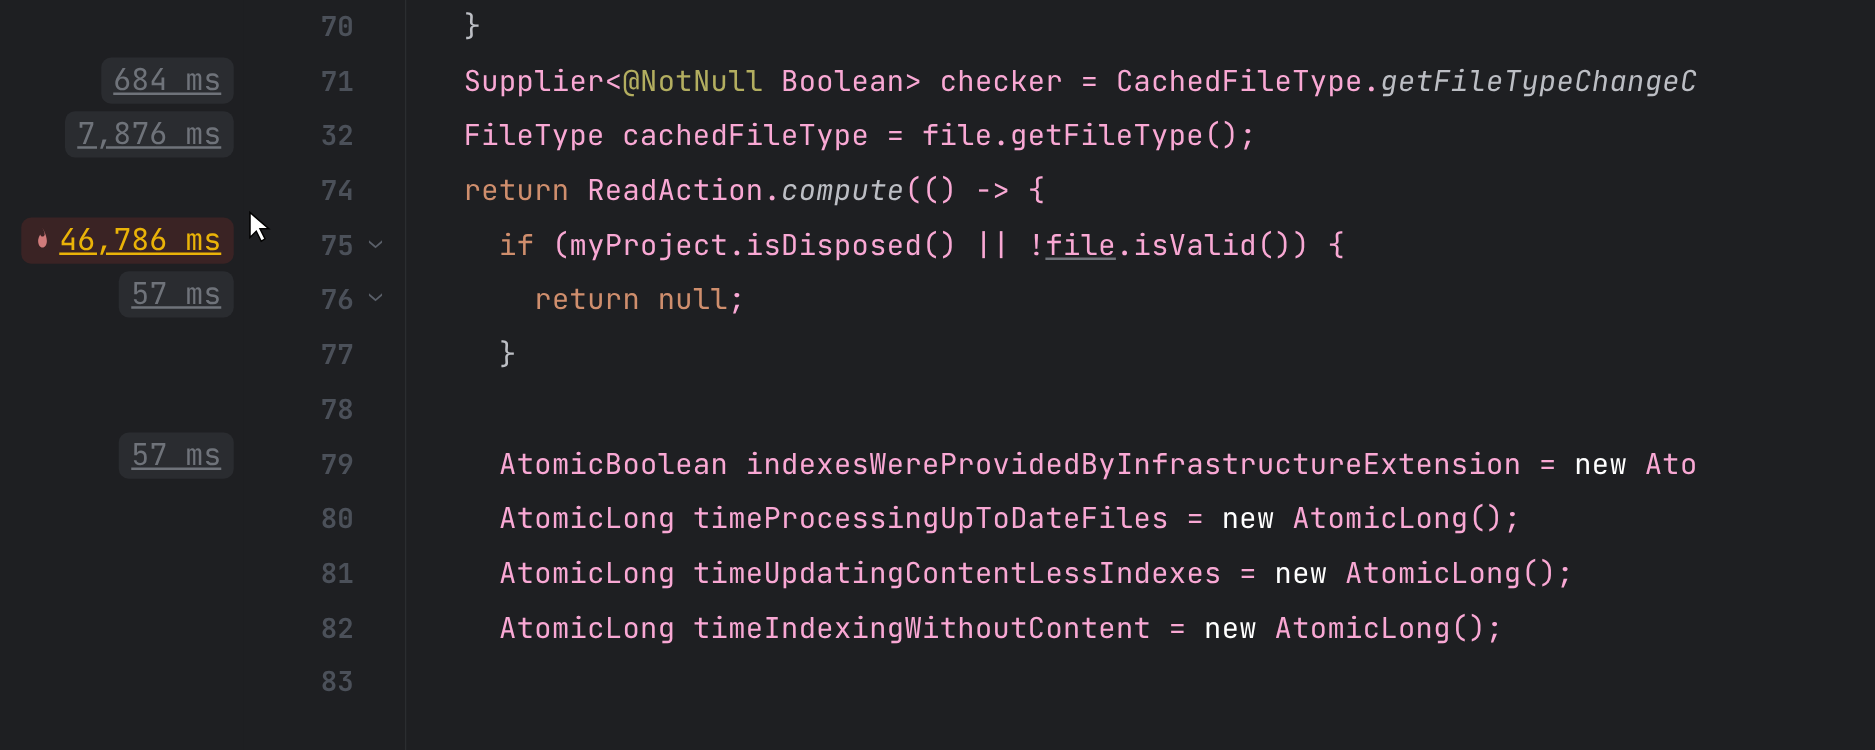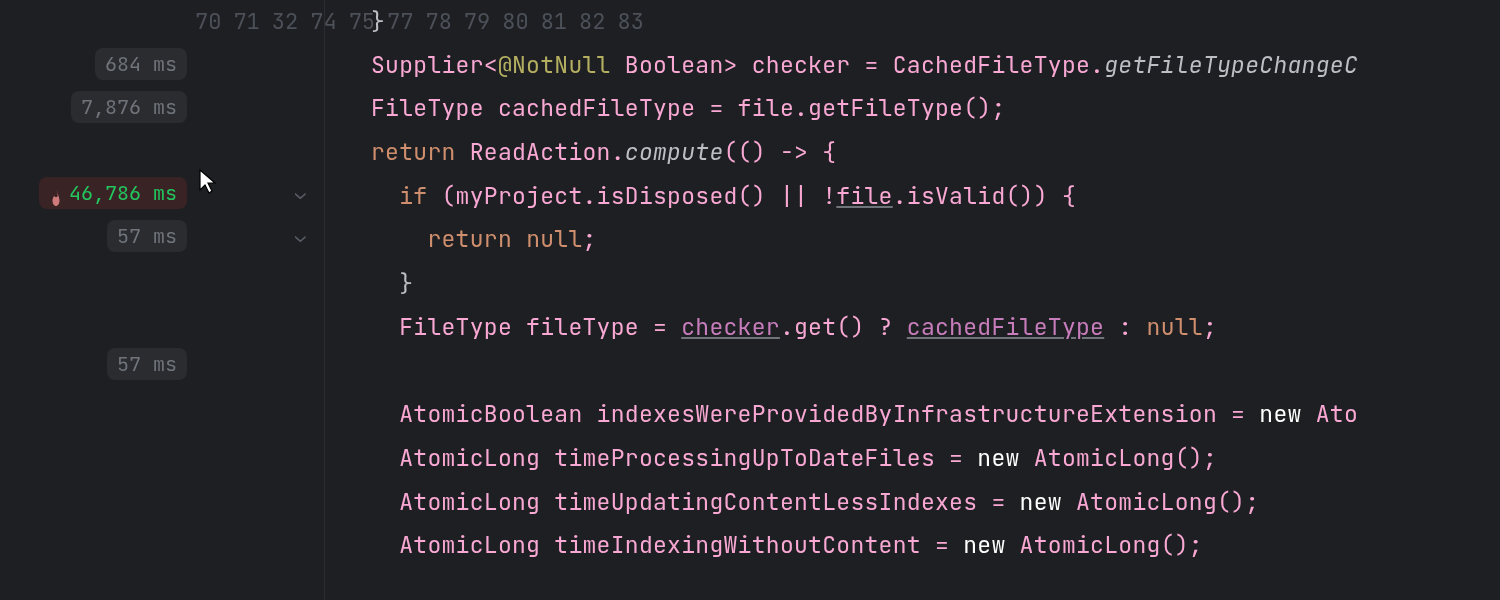--- a/index.html
+++ b/index.html
@@ -23,20 +23,22 @@
     flex-shrink: 0;
     background: #1e1f22;
     display: flex;
     flex-direction: column;
     padding-top: 0;
   }
   .linenum-gutter {
     width: 100px;
     flex-shrink: 0;
     display: flex;
+    flex-direction: column;
+    font-weight: bold;
   }
   .fold-gutter {
     width: 30px;
     flex-shrink: 0;
     display: flex;
     flex-direction: column;
     border-right: 1px solid #2b2d30;
   }
   .code-area {
     flex: 1;
@@ -51,31 +53,32 @@
   }
   .hint-row {
     height: 43.7px;
     display: flex;
     align-items: center;
     justify-content: flex-end;
     padding-right: 8px;
   }
   .hint {
     display: inline-flex;
-    align-items: flex-end;
+    align-items: flex-start;
     gap: 6px;
     padding: 3px 10px;
     border-radius: 8px;
     background: #2a2c30;
     color: #6f737a;
-    font-size: 20px;
+    font-size: 24px;
+    text-decoration: underline;
   }
   .hint.hot {
     background: #3a2324;
-    color: #22c55e;
+    color: #eab308;
   }
   .hint .flame {
     display: inline-block;
     width: 14px;
     height: 18px;
   }
   .hint .flame svg { width: 100%; height: 100%; }
   .linenum {
     color: #4b5059;
     text-align: right;
@@ -166,20 +169,21 @@
     <div class="hint-row"></div>
     <div class="hint-row"></div>
   </div>
 
   <div class="linenum-gutter">
     <div class="linenum">70</div>
     <div class="linenum">71</div>
     <div class="linenum">32</div>
     <div class="linenum">74</div>
     <div class="linenum">75</div>
+    <div class="linenum">76</div>
     <div class="linenum">77</div>
     <div class="linenum">78</div>
     <div class="linenum">79</div>
     <div class="linenum">80</div>
     <div class="linenum">81</div>
     <div class="linenum">82</div>
     <div class="linenum">83</div>
   </div>
 
   <div class="fold-gutter">
@@ -212,21 +216,20 @@
 
 
     <div class="row code"><span class="tk-keyword">return</span><span class="tk-default"> ReadAction.</span><span class="tk-static">compute</span><span class="tk-default">(() -&gt; {</span></div>
 
     <div class="row code"><span class="indent-guide"></span>  <span class="tk-keyword">if</span><span class="tk-default"> (myProject.isDisposed() || !</span><span class="tk-default tk-underline">file</span><span class="tk-default">.isValid()) {</span></div>
 
     <div class="row code"><span class="indent-guide"></span>    <span class="tk-keyword">return</span> <span class="tk-keyword">null</span><span class="tk-default">;</span></div>
 
     <div class="row code"><span class="indent-guide"></span>  <span class="tk-punct">}</span></div>
 
-    <div class="row code"><span class="indent-guide"></span>  <span class="tk-default">FileType fileType = </span><span class="tk-field tk-underline">checker</span><span class="tk-default">.get() ? </span><span class="tk-field tk-underline">cachedFileType</span><span class="tk-default"> : </span><span class="tk-keyword">null</span><span class="tk-default">;</span></div>
 
     <div class="row code"><span></span></div>
 
     <div class="row code"><span class="indent-guide"></span>  <span class="tk-default">AtomicBoolean indexesWereProvidedByInfrastructureExtension = </span><span class="tk-new">new</span><span class="tk-default"> Ato</span></div>
 
     <div class="row code"><span class="indent-guide"></span>  <span class="tk-default">AtomicLong timeProcessingUpToDateFiles = </span><span class="tk-new">new</span><span class="tk-default"> AtomicLong();</span></div>
 
     <div class="row code"><span class="indent-guide"></span>  <span class="tk-default">AtomicLong timeUpdatingContentLessIndexes = </span><span class="tk-new">new</span><span class="tk-default"> AtomicLong();</span></div>
 
     <div class="row code"><span class="indent-guide"></span>  <span class="tk-default">AtomicLong timeIndexingWithoutContent = </span><span class="tk-new">new</span><span class="tk-default"> AtomicLong();</span></div>

